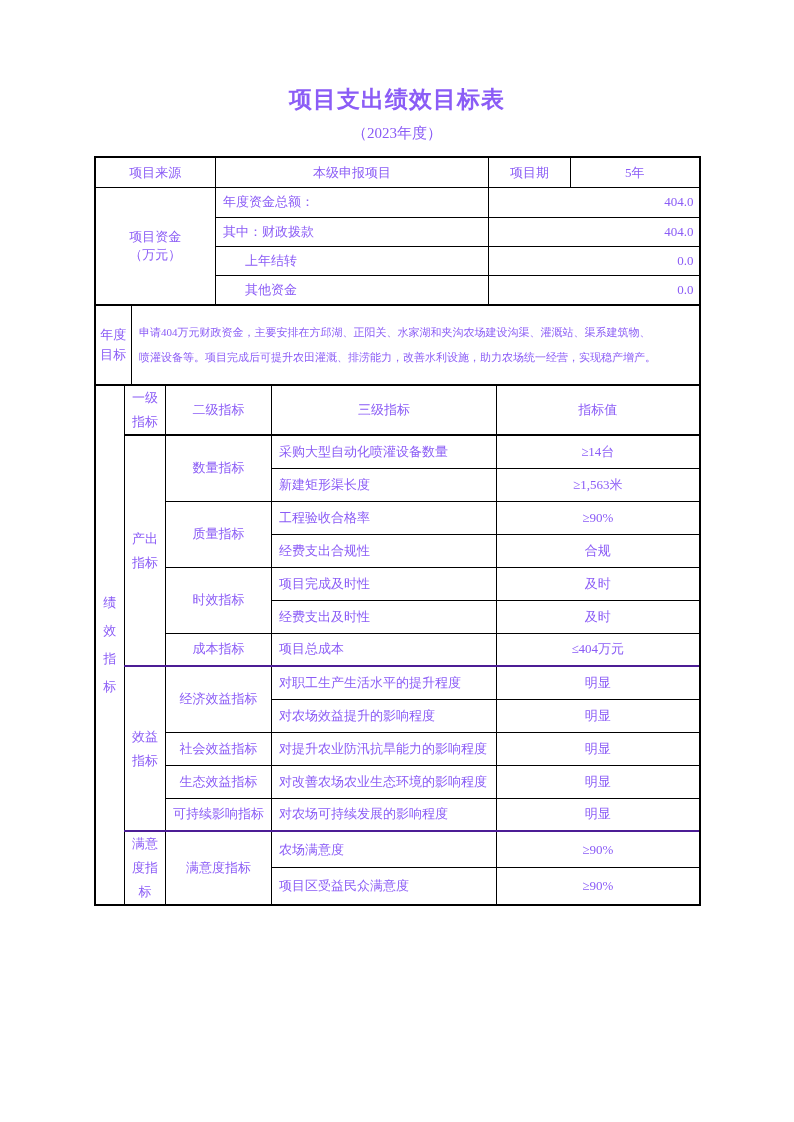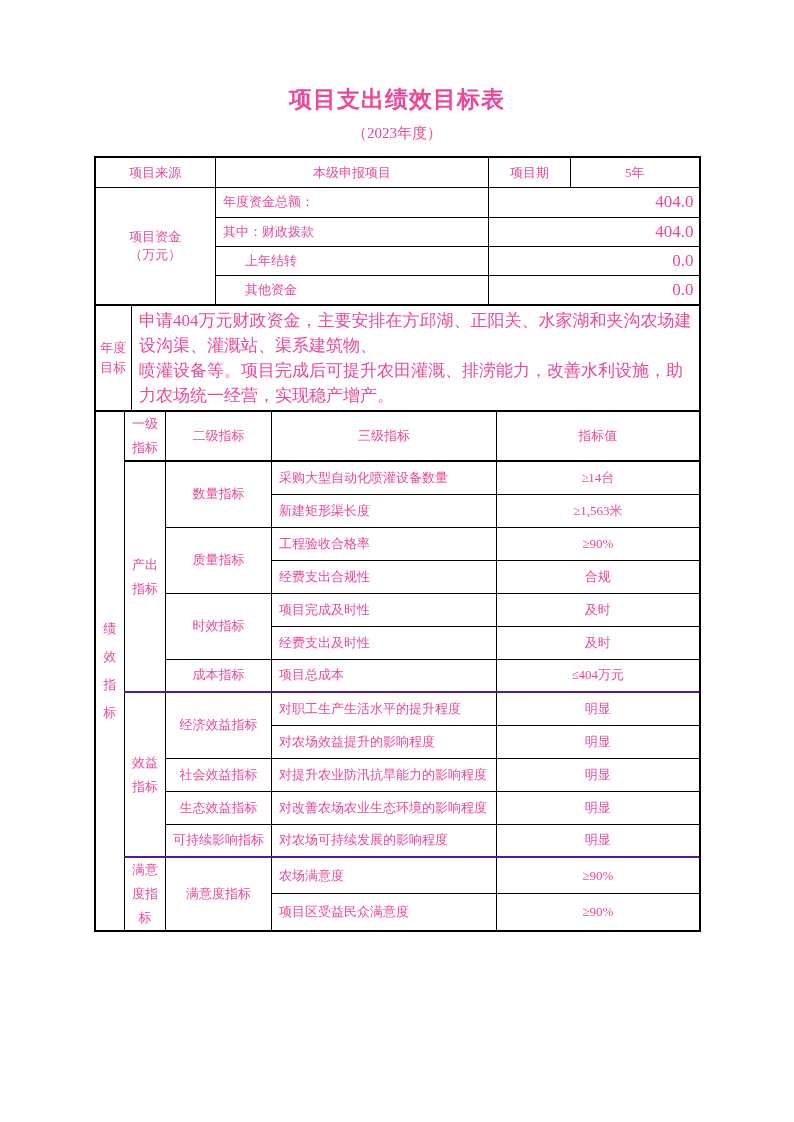--- a/index.html
+++ b/index.html
@@ -1,20 +1,20 @@
 <!DOCTYPE html>
 <html><head>
 <meta charset="utf-8">
 <style>
   * { margin:0; padding:0; box-sizing:border-box; }
   html,body { background:#888; }
   .page {
     width:794px; height:1122px; background:#ffffff; margin:0 auto;
     font-family:"Liberation Serif","DejaVu Serif",serif;
-    color:#ec4899; overflow:hidden; position:relative;
+    color:#8b5cf6; overflow:hidden; position:relative;
   }
   .title {
     padding-top:84px; text-align:center;
     font-size:23px; font-weight:bold; letter-spacing:1px;
   }
   .subtitle {
     margin-top:9px; text-align:center; font-size:15px;
   }
   .table-wrap {
     width:607px; margin:13px auto 0; border:2px solid #000; background:#fff;
@@ -23,27 +23,27 @@
   td { border:1px solid #000; font-size:13px; vertical-align:middle; text-align:center; overflow:hidden; }
   .sep1 { height:1px; background:#000; }
   .sep2 { height:2px; background:#000; }
   .pre { white-space:pre-line; }
   .left { text-align:left; padding-left:7px; }
   .right { text-align:right; padding-right:5px; }
   .indent2 { padding-left:29px; }
   tr.r-info td { height:29px; }
   tr.r-fund td { height:29px; }
   tr.r-goal td { height:78px; }
-  .goal-text { font-size:17px; line-height:25px; padding:2px 6px 2px 7px; text-align:left; white-space:pre-line; }
+  .goal-text { font-size:11px; line-height:25px; padding:2px 6px 2px 7px; text-align:left; white-space:pre-line; }
   tr.r-ihead td { height:40px; border-bottom:2px solid #000; }
   tr.r-ind td { height:33px; }
   tr.group-start td { border-top:2px solid #4c1d95; }
   .side-label { white-space:pre-line; line-height:28px; font-size:13px; }
   .l1cell { white-space:pre-line; line-height:24px;border-radius:7px; }
-  .num { font-size:17px; }
+  .num { font-size:13px; }
 </style>
 </head>
 <body>
 
 <div class="page">
   <div class="title">项目支出绩效目标表</div>
   <div class="subtitle">（2023年度）</div>
 
   <div class="table-wrap">
 

